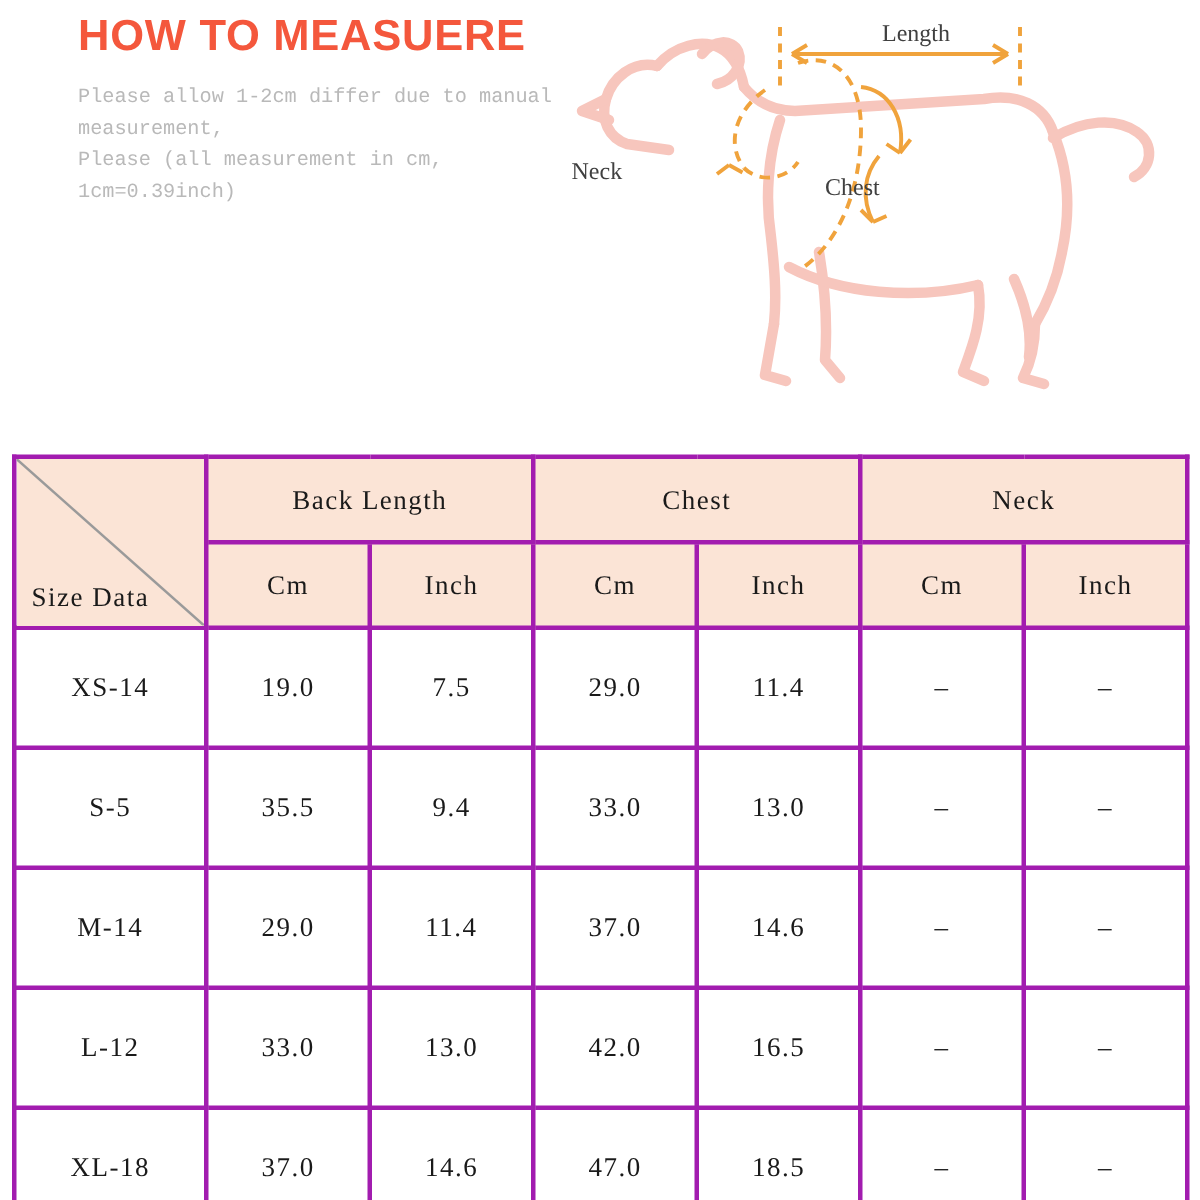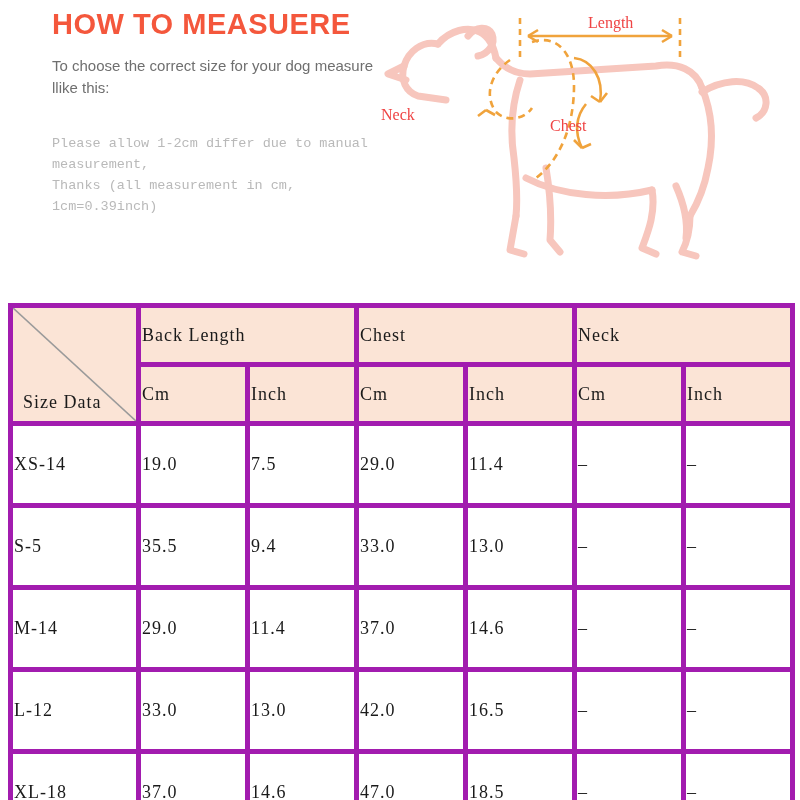--- a/index.html
+++ b/index.html
@@ -71,43 +71,43 @@
     top: 0;
     width: 440px;
     height: 300px;
   }
   .dog-wrap svg { display: block; }
 
   .meas-label {
     position: absolute;
     font-family: "Liberation Serif", serif;
     font-size: 16px;
-    color: #ef4444;
+    color: #404040;
     white-space: nowrap;
   }
   .lab-length { left: 228px; top: 14px; }
   .lab-neck   { left: 21px;  top: 106px; }
   .lab-chest  { left: 190px; top: 117px; }
 
   
   .table-wrap {
     position: absolute;
     left: 8px;
     top: 303px;
     width: 784px;
   }
   table.size-table {
     border-collapse: collapse;
     width: 784px;
     table-layout: fixed;
   }
   table.size-table td,
   table.size-table th {
-    border: 5px solid #a21caf;
-    text-align: left;
+    border: 3px solid #a21caf;
+    text-align: center;
     font-family: "Liberation Serif", serif;
     font-size: 18px;
     color: #1a1a1a;
     font-weight: normal;
     letter-spacing: 1px;
   }
   .hdr {
     background: #fbe4d6;
   }
   .hdr-group { height: 52px; font-size: 19px; }
@@ -138,23 +138,22 @@
   }
   .dash { letter-spacing: 0; }
 </style>
 </head>
 <body>
 
 <div class="top">
 
   <div class="text-col">
     <h1 class="headline">HOW TO MEASUERE</h1>
-    <p class="sub">To choose the correct size for your dog measure llike this:</p>
     <p class="attention-note">Please allow 1-2cm differ due to manual measurement,</p>
-    <p class="attention-note">Thanks (all measurement in cm, 1cm=0.39inch)</p>
+    <p class="attention-note">Please (all measurement in cm, 1cm=0.39inch)</p>
   </div>
 
   <div class="dog-wrap">
     <svg width="440" height="300" viewBox="0 0 440 300">
 
       <g fill="none" stroke="#f7c6bd" stroke-width="7" stroke-linecap="round" stroke-linejoin="round">
 
         <path d="M78 44 C62 40 48 52 44 66 C40 80 46 92 58 96 L86 100"></path>
         <path d="M78 44 C90 30 108 26 120 32 C130 37 134 48 136 58"></path>
         <path d="M44 66 L28 74 L46 80"></path>

